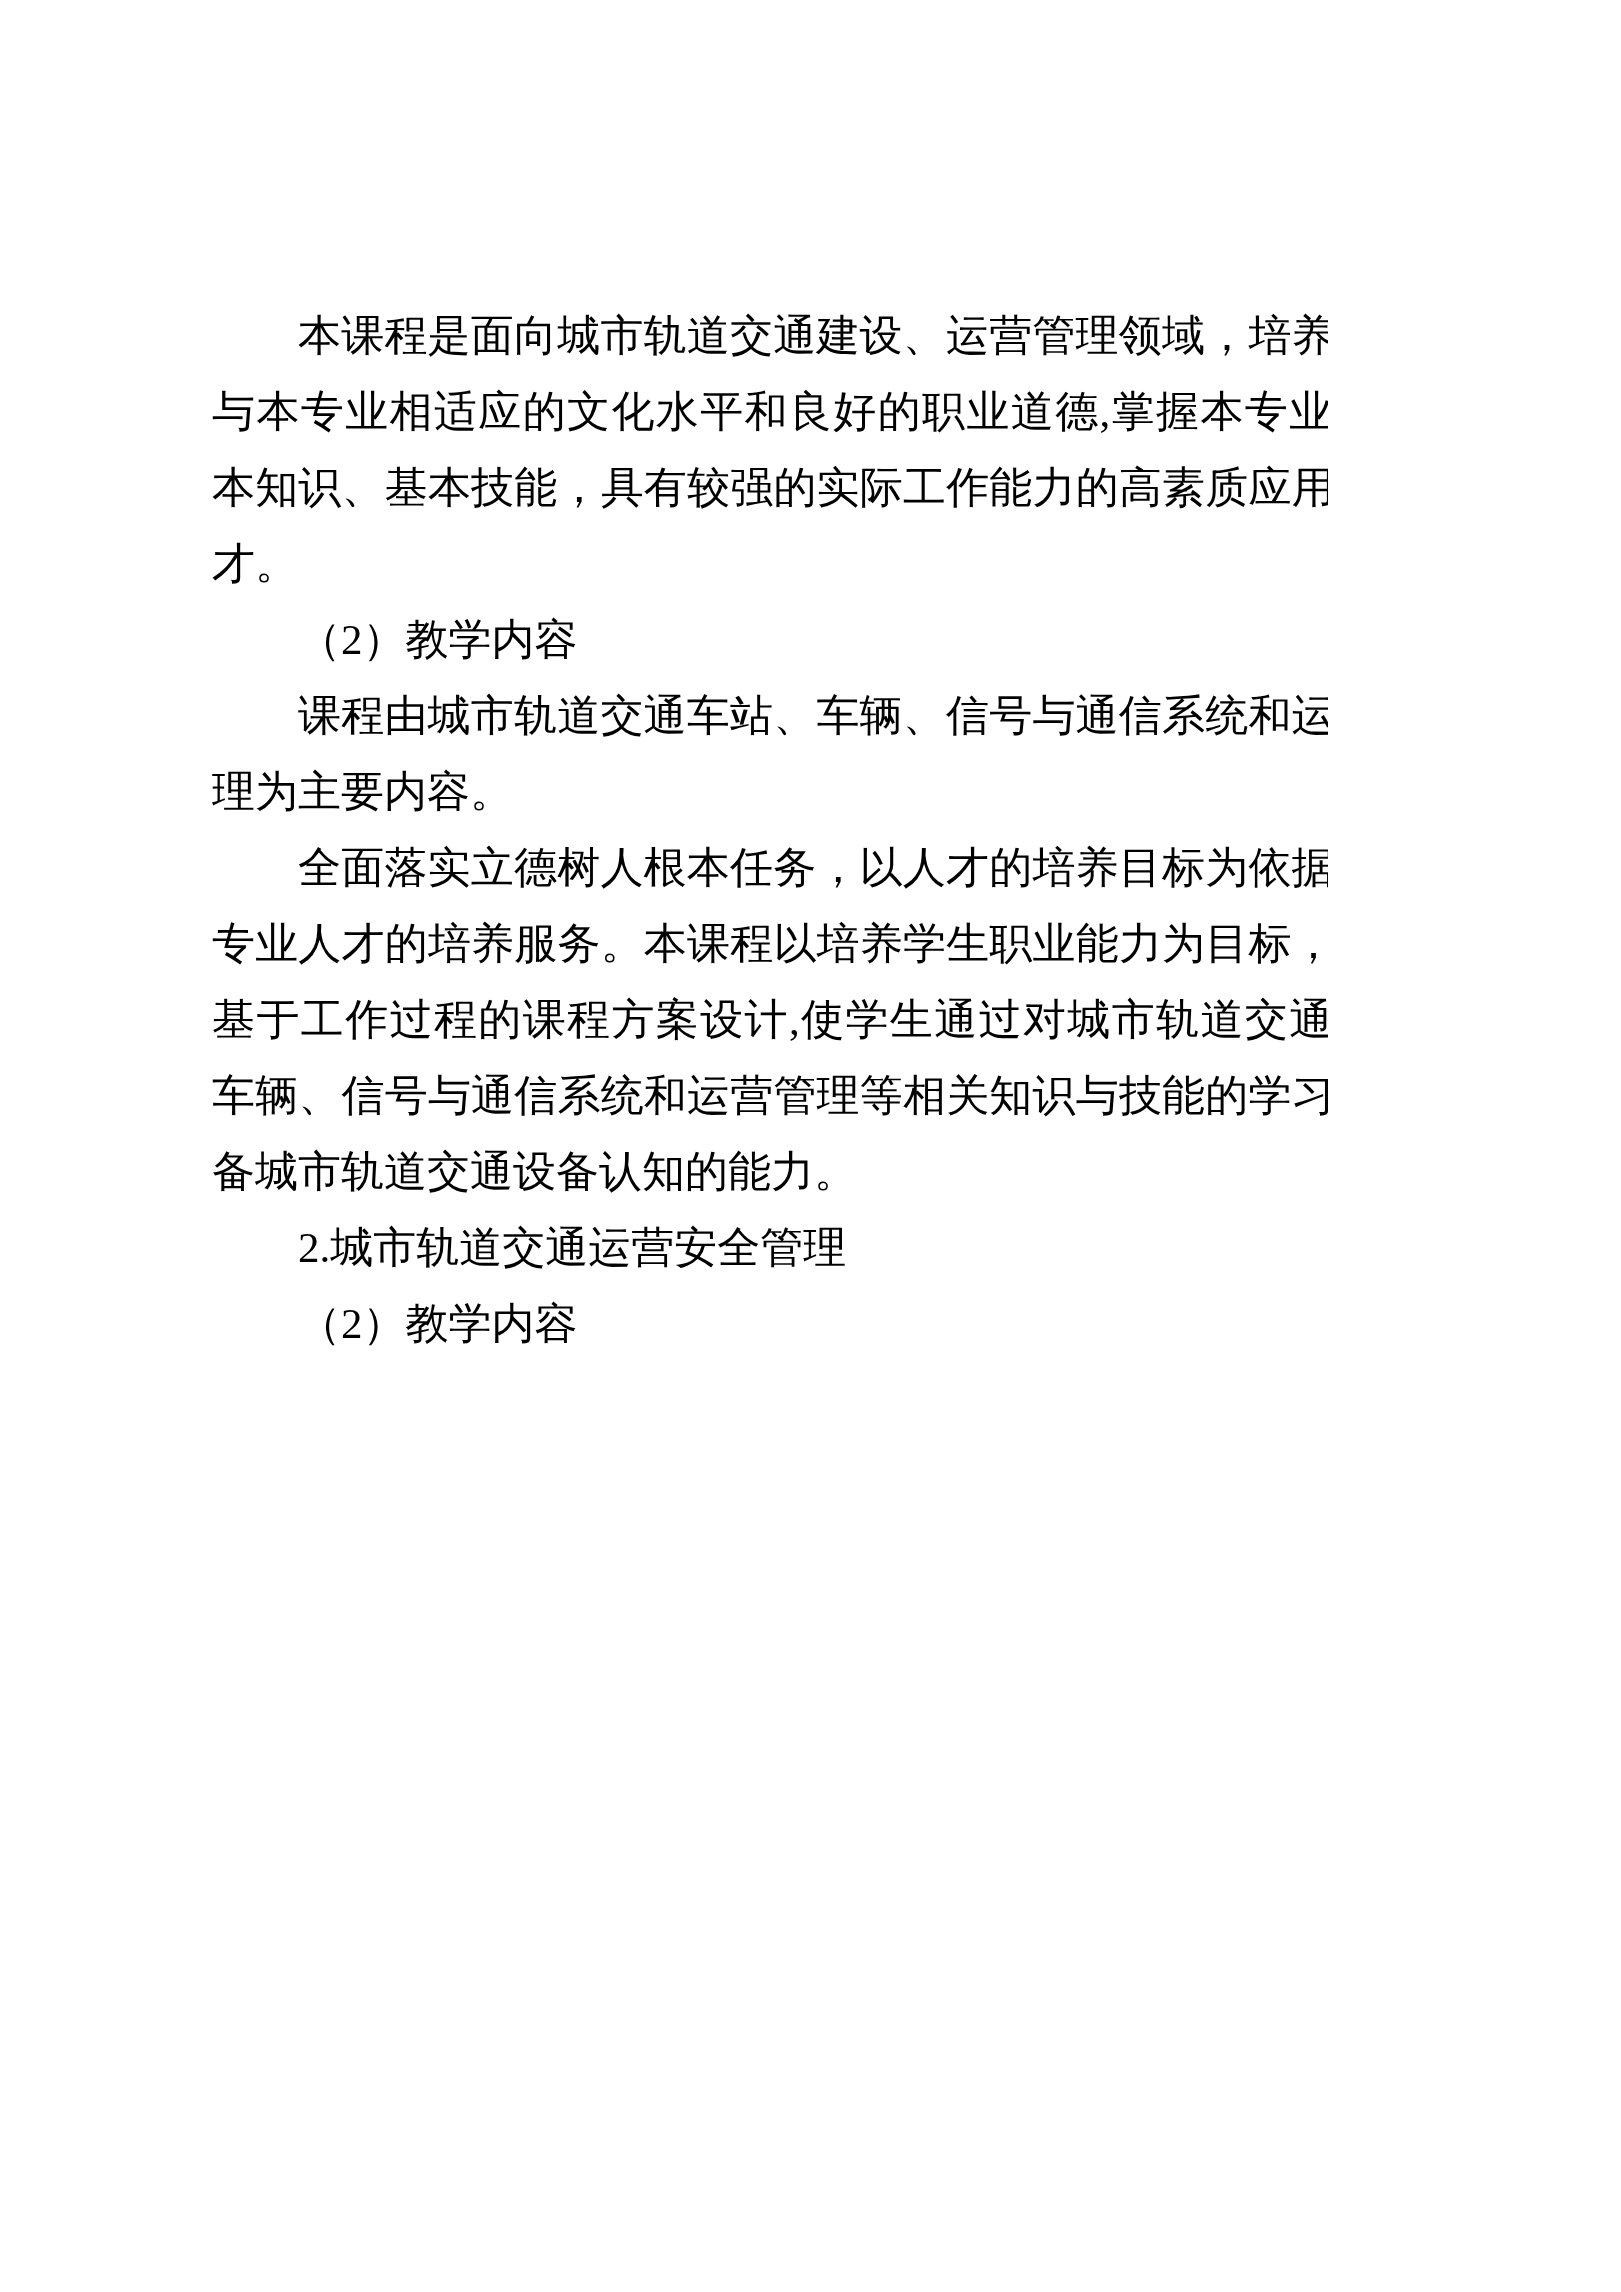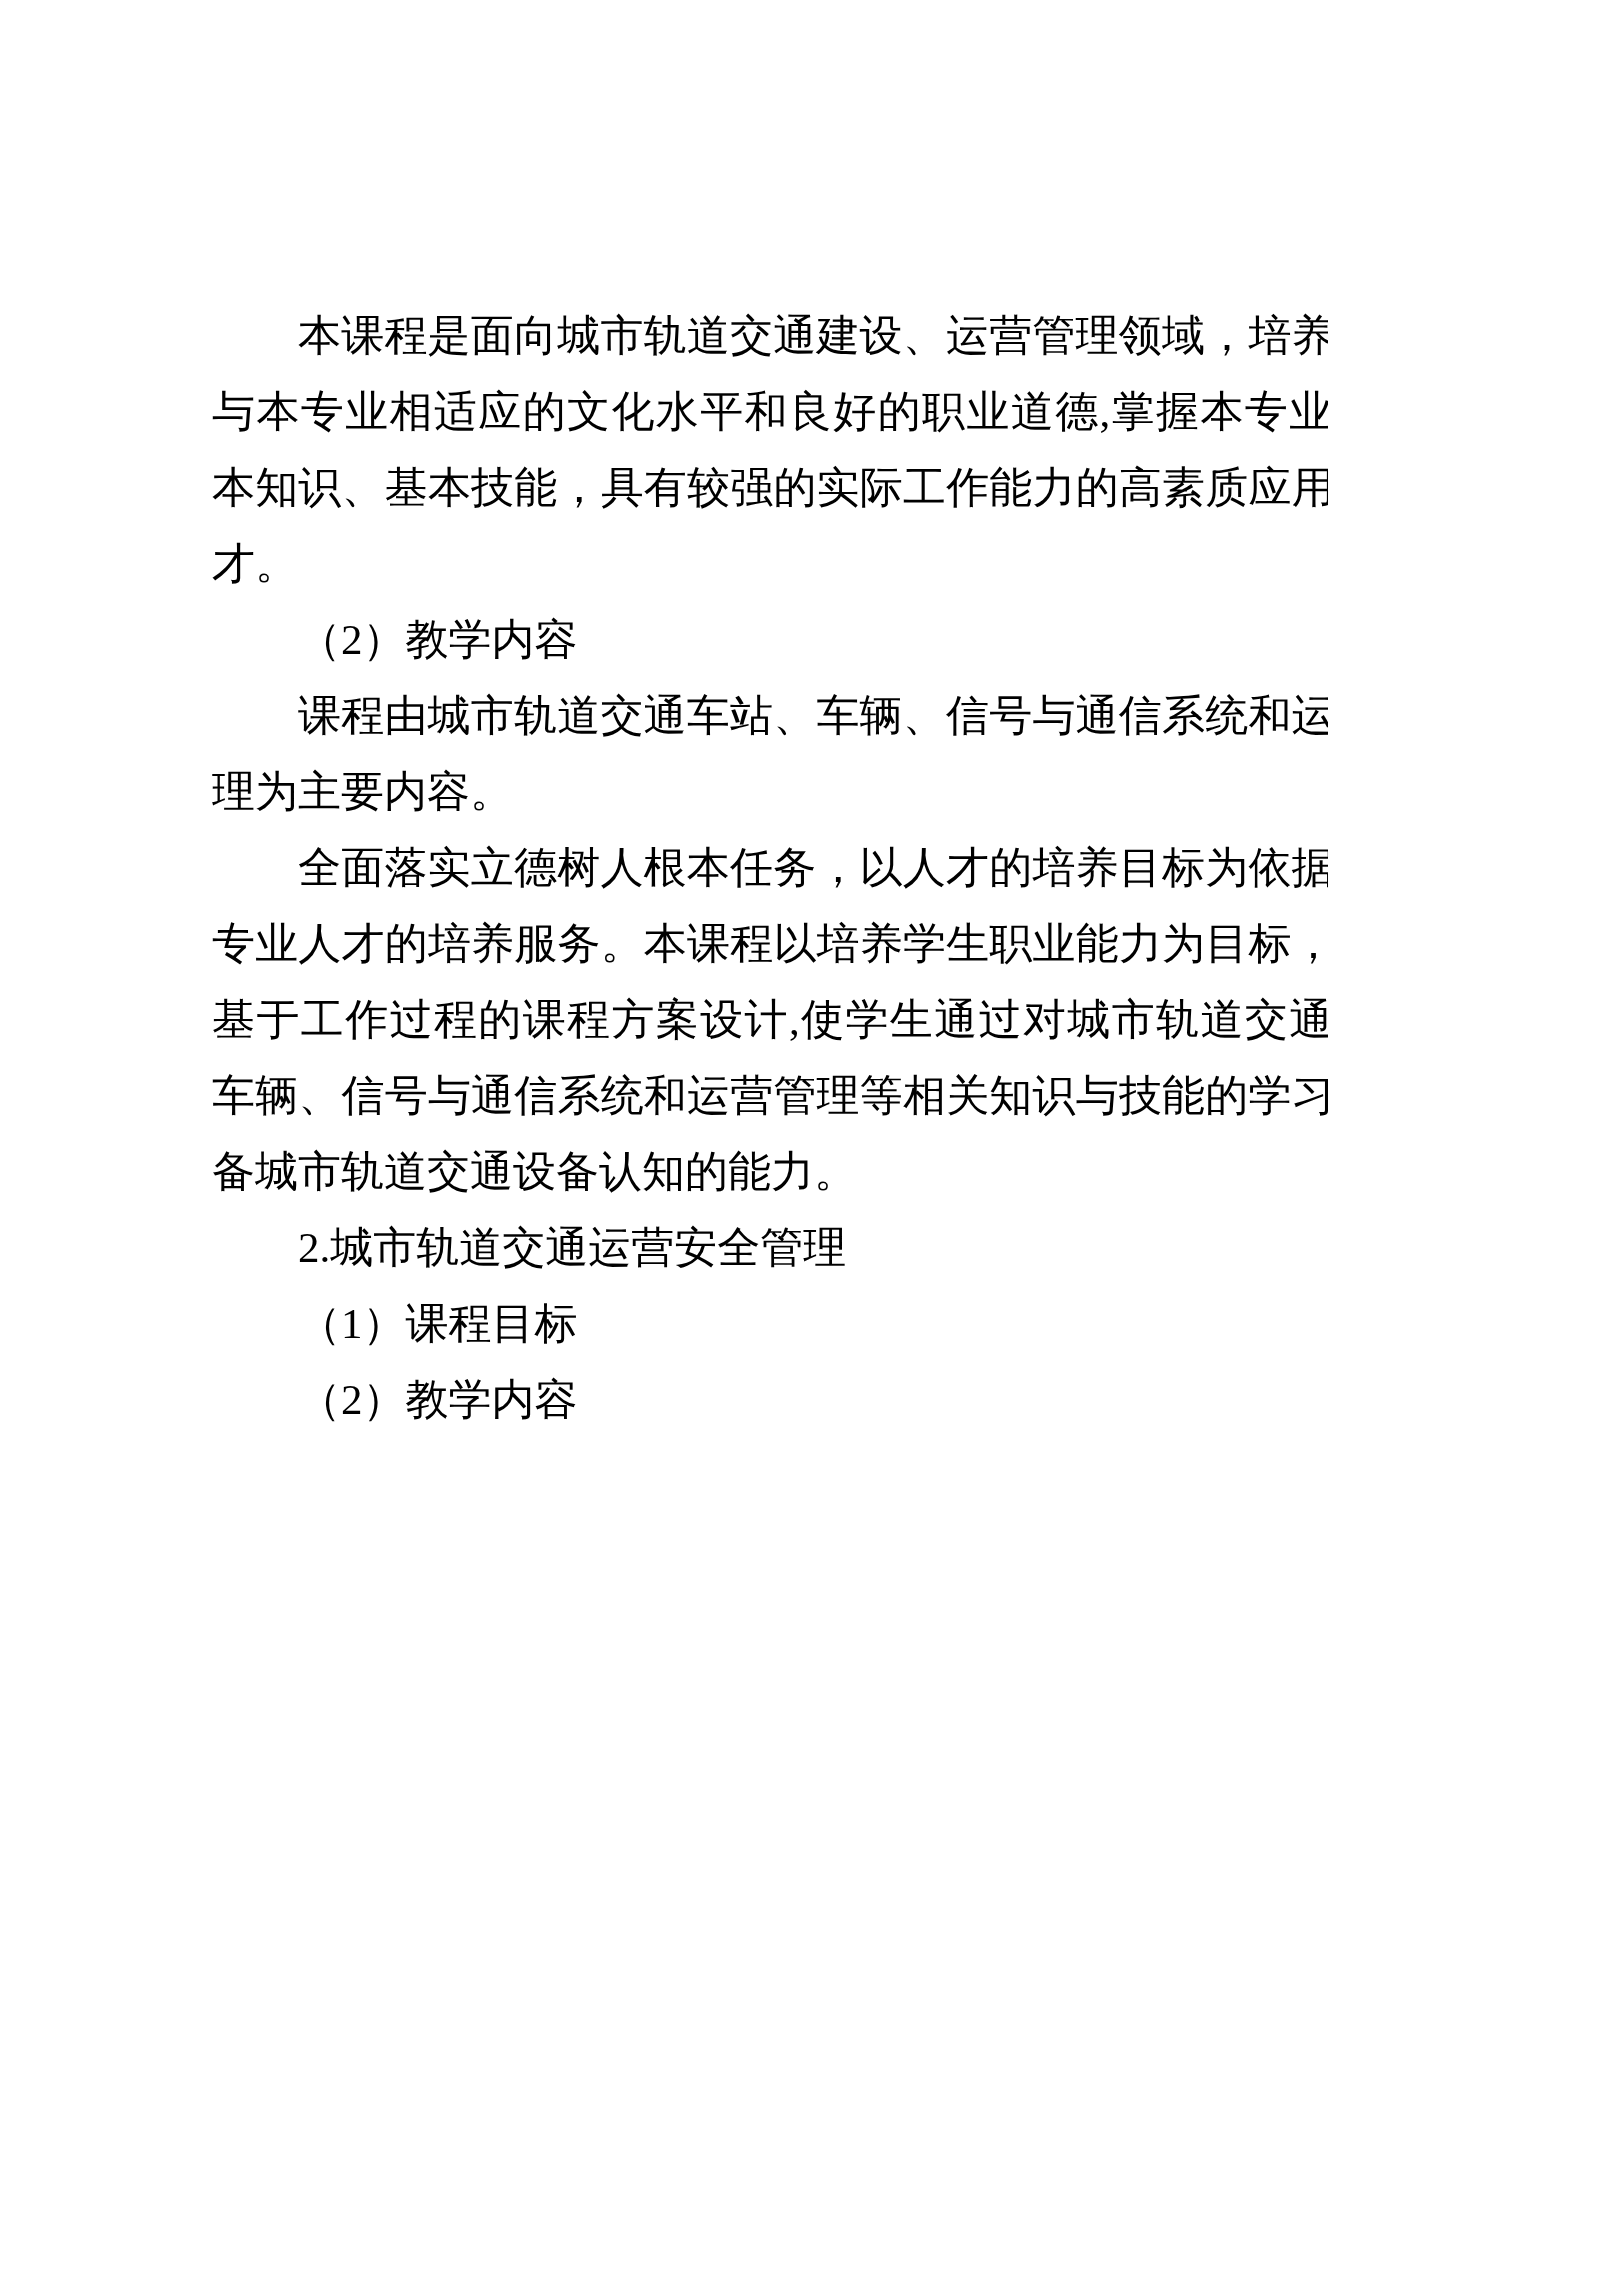--- a/index.html
+++ b/index.html
@@ -54,21 +54,20 @@
 
     <p>（2）教学内容</p>
 
     <p>课程由城市轨道交通车站、车辆、信号与通信系统和运营管理为主要内容。</p>
 
 
     <p>全面落实立德树人根本任务，以人才的培养目标为依据，为专业人才的培养服务。本课程以培养学生职业能力为目标，采用基于工作过程的课程方案设计,使学生通过对城市轨道交通车站车辆、信号与通信系统和运营管理等相关知识与技能的学习，具备城市轨道交通设备认知的能力。</p>
 
     <p class="bold-heading">2.城市轨道交通运营安全管理</p>
 
-    <p>（1）课程目标</p>
 
 
     <p>（2）教学内容</p>
 
   </div>
 
   <div class="page-number">11</div>
 
 </div>
 

